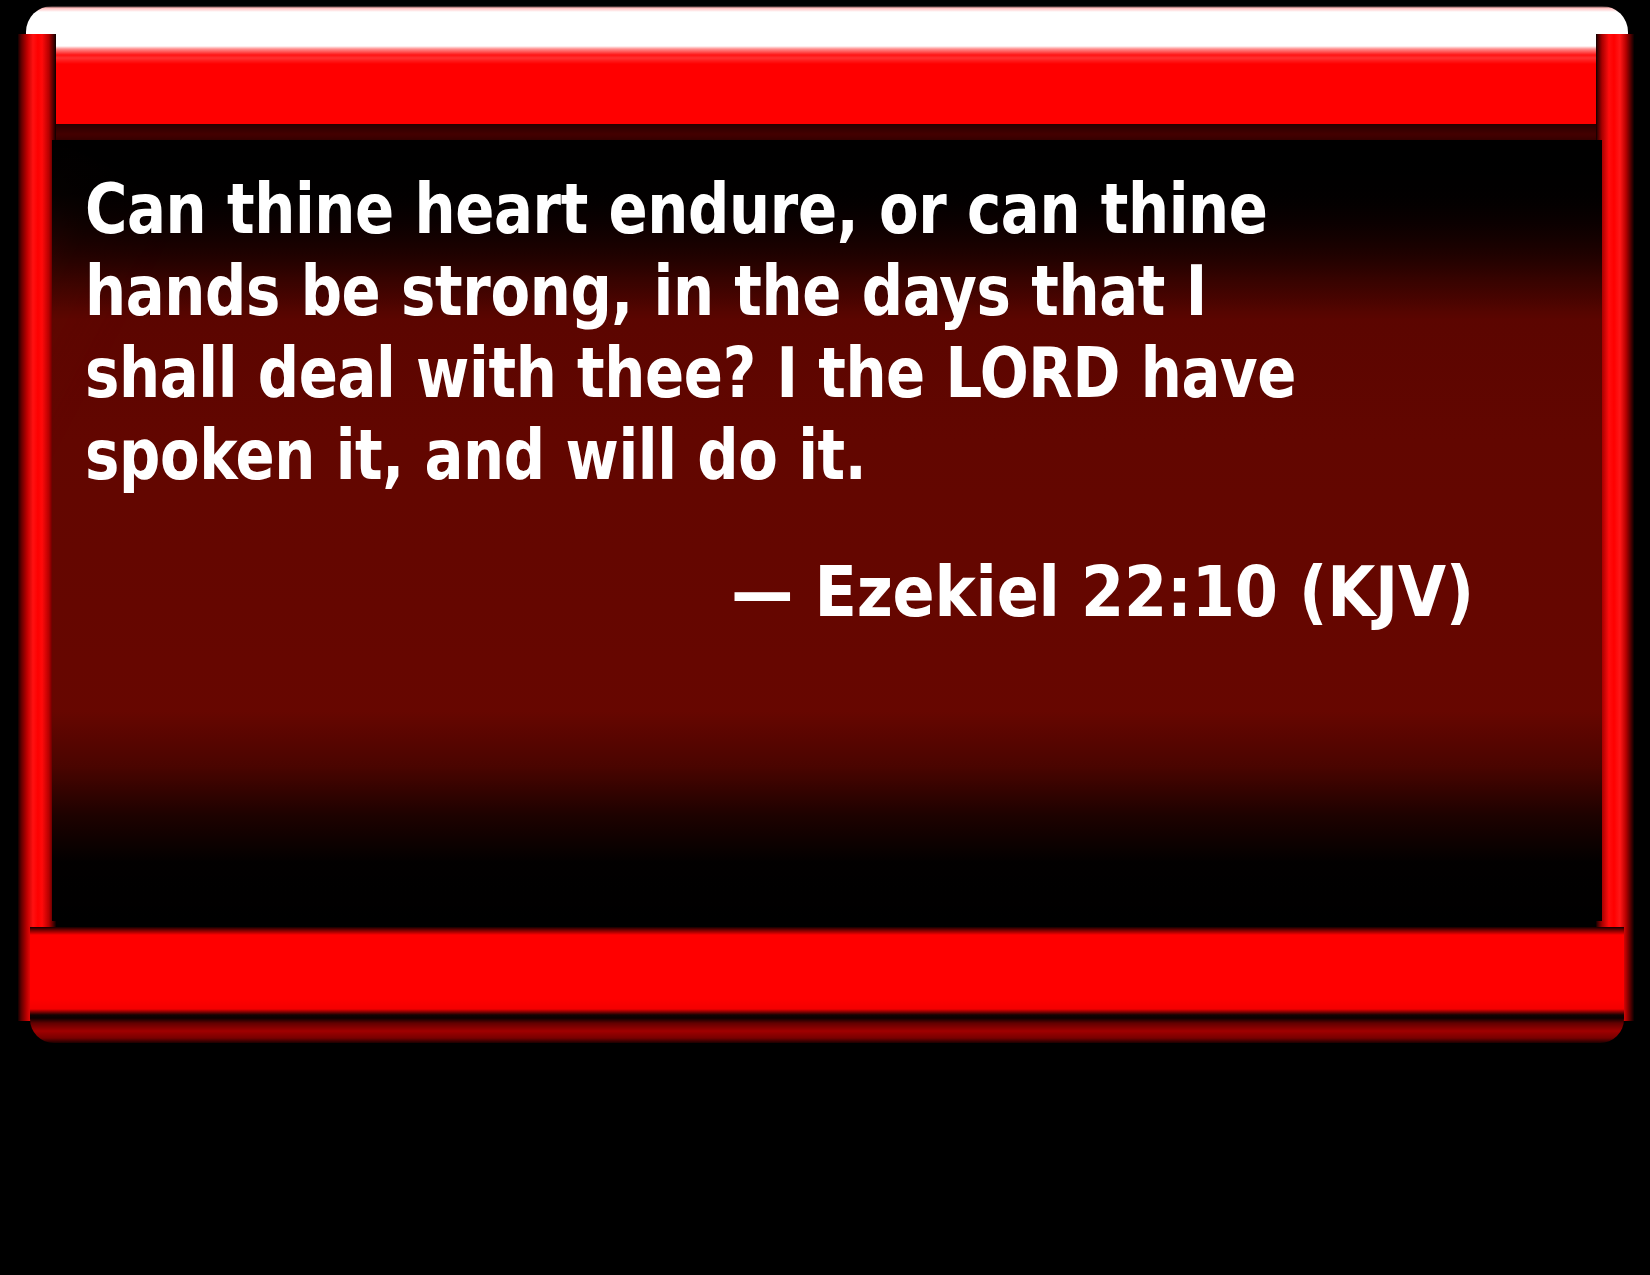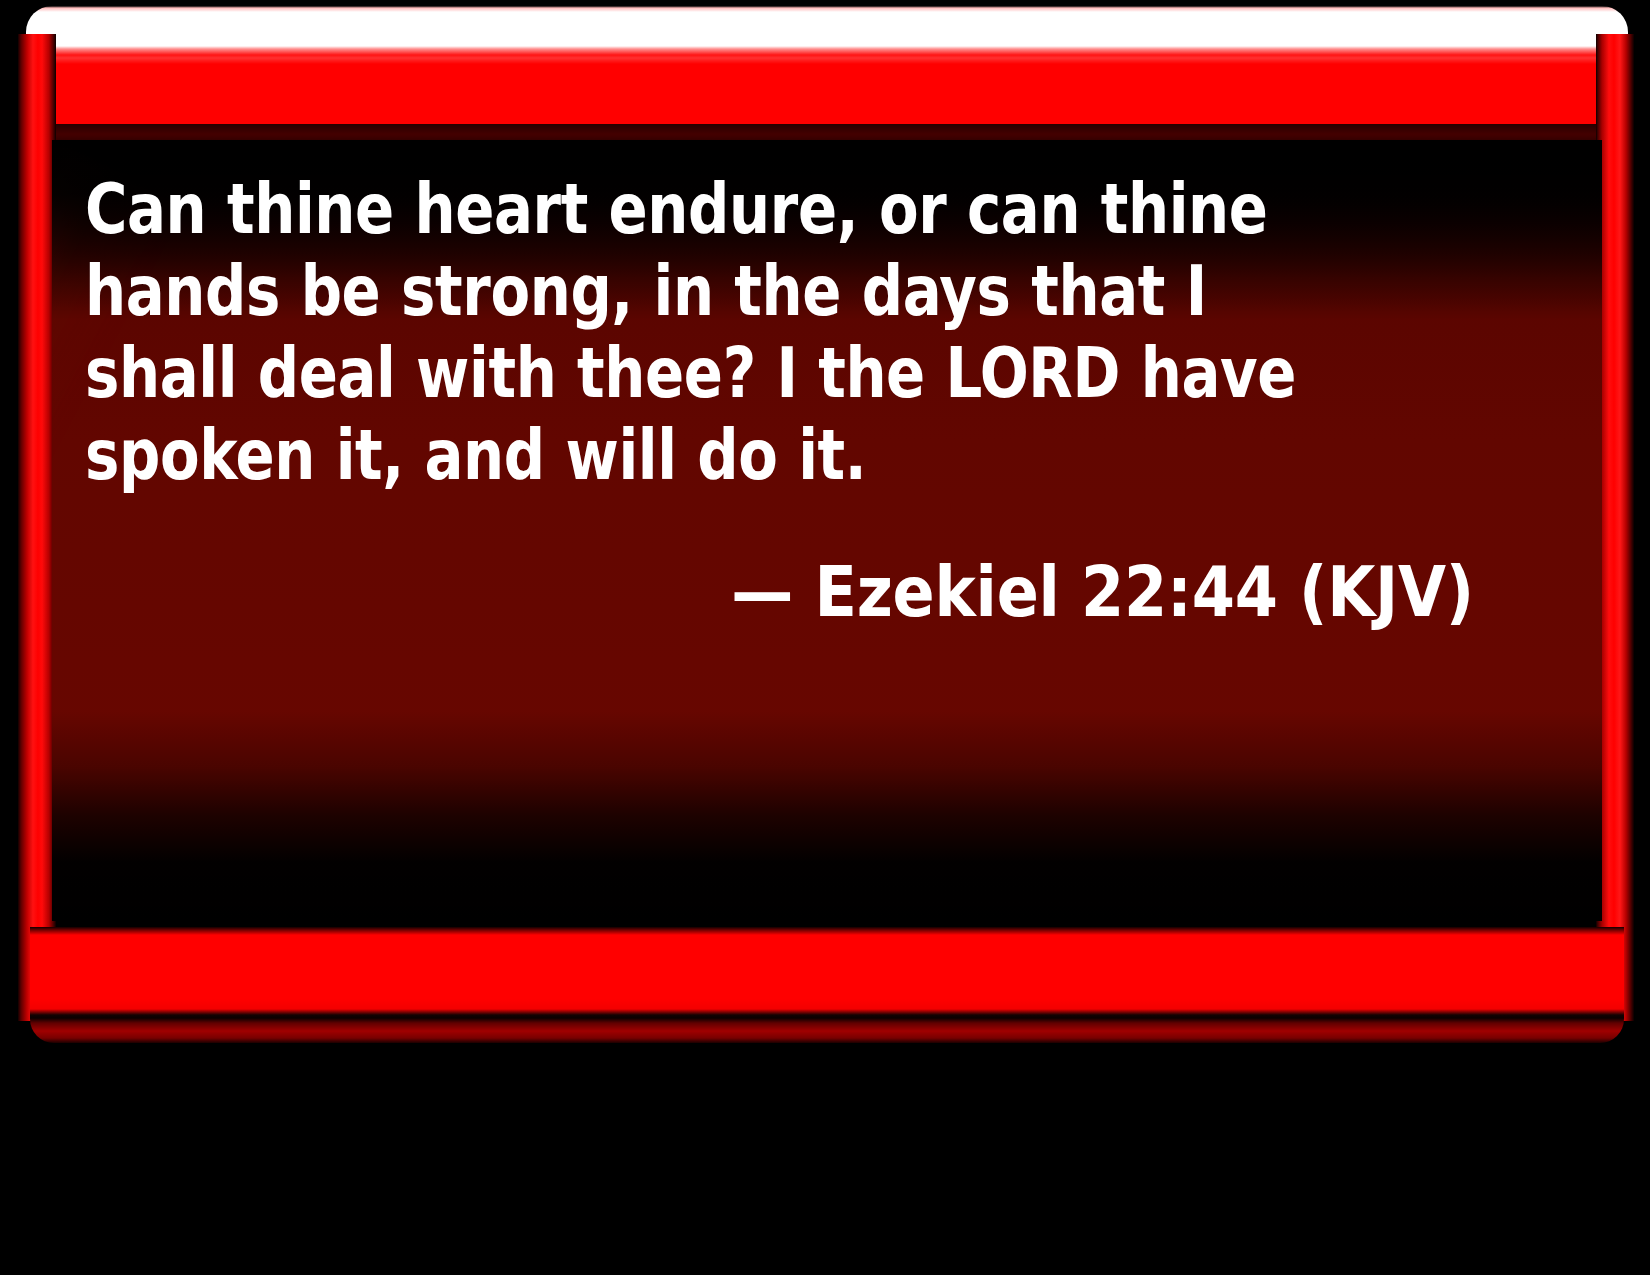--- a/index.html
+++ b/index.html
@@ -284,17 +284,17 @@
     <div class="panel-gradient"></div>
 
     <div class="swoosh-left"></div>
     <div class="swoosh-right"></div>
     <div class="panel-seam"></div>
     <div class="panel-top-dark"></div>
     <div class="panel-bottom-dark"></div>
 
     <div class="text-area">
       <p class="verse">Can thine heart endure, or can thine hands be strong, in the days that I shall deal with thee? I the LORD have spoken it, and will do it.</p>
-      <p class="attribution">— Ezekiel 22:44 (KJV)</p>
+      <p class="attribution">— Ezekiel 22:10 (KJV)</p>
     </div>
   </div>
 
 </div>
 
 </body></html>

